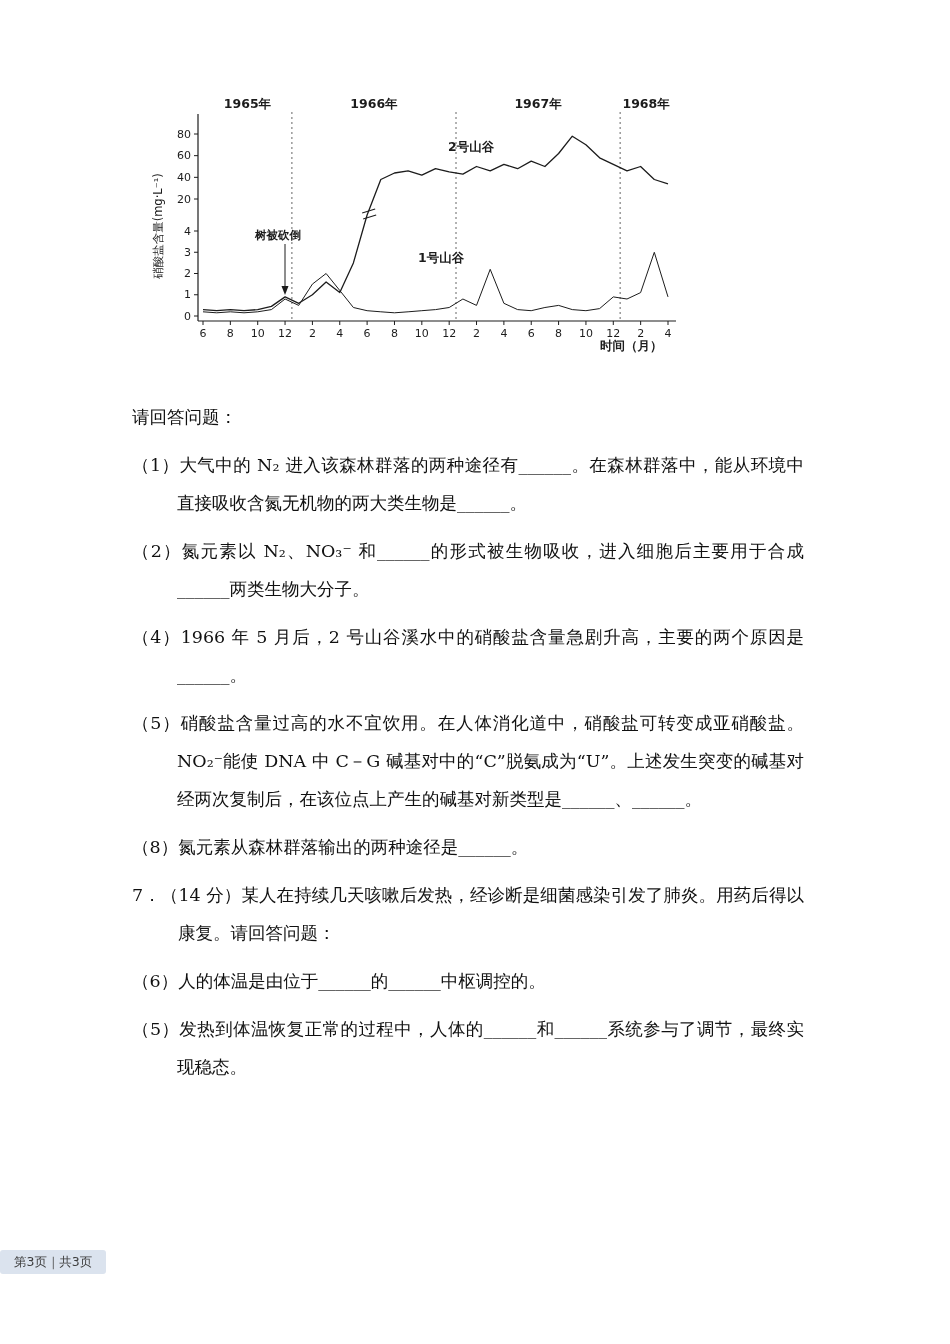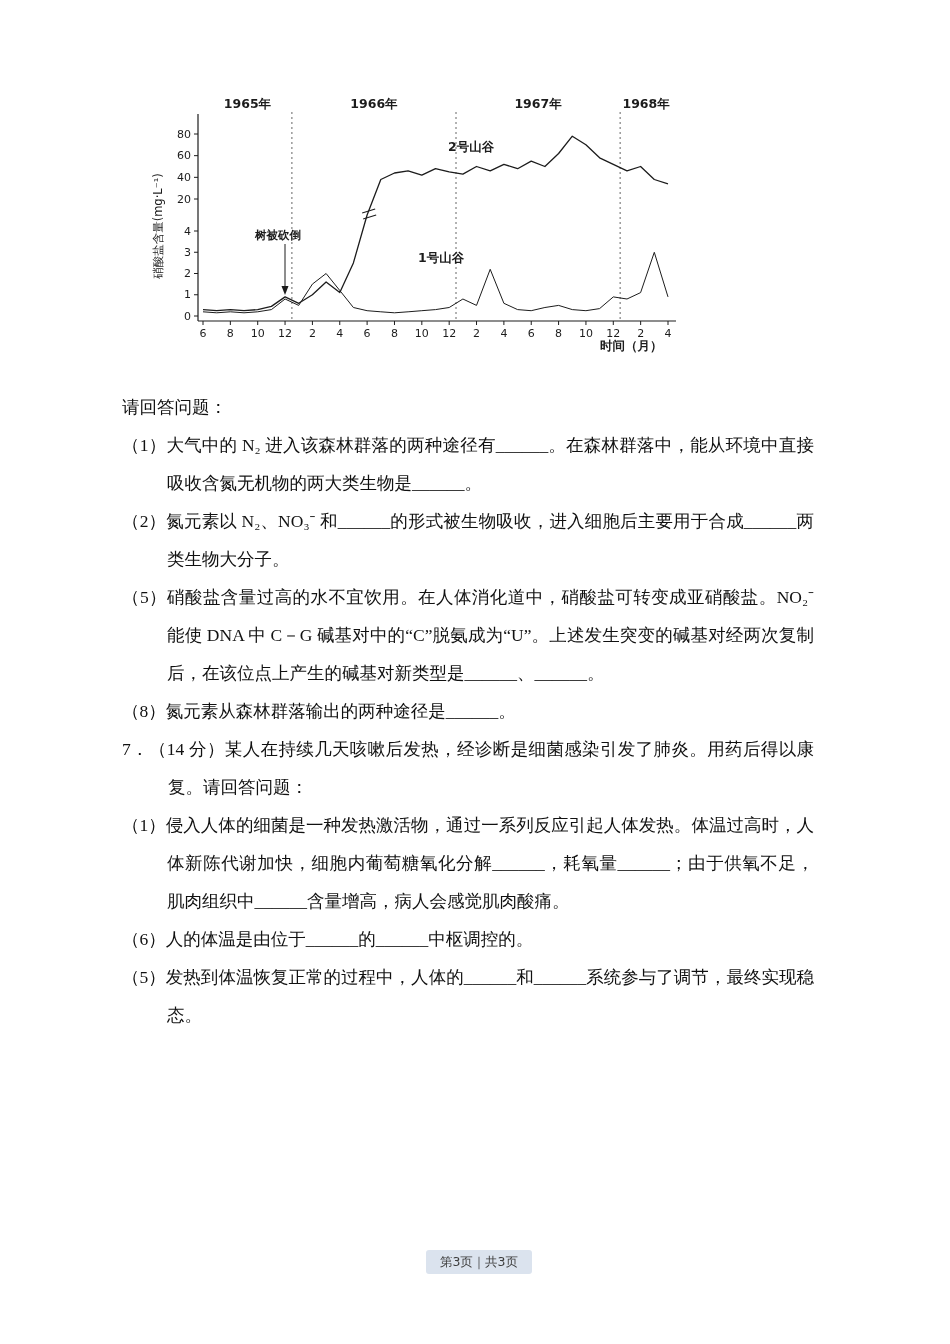--- a/index.html
+++ b/index.html
@@ -15,26 +15,26 @@
   .chart-wrap{
     position:absolute;left:148px;top:96px;margin:0;
     width:540px;height:272px;
   }
   .chart-wrap svg{display:block;font-family:"DejaVu Sans","Liberation Sans",sans-serif;}
   .body{
     position:absolute;left:122px;top:388px;width:692px;
     font-size:17.5px;line-height:38px;
     text-align:justify;
   }
-  .body p{margin:0;font-family:Liberation Serif, serif;}
+  .body p{margin:10px;}
   .intro{margin-left:23px;}
   .item{margin-left:23px;padding-left:45px;text-indent:-45px;}
   .q7head{padding-left:46px;text-indent:-46px;}
   .footer{
-    position:absolute;left:8px;right:0;bottom:70px;text-align:center;
+    position:absolute;left:0;right:0;bottom:70px;
   }
   .footer-pill{
     display:inline-block;
     background:#dbe3ee;color:#3d3d3d;
     font-family:"DejaVu Sans","Liberation Sans",sans-serif;
     font-size:12.5px;line-height:1;
     padding:6px 14px;border-radius:3px;
   }
 </style>
 </head>
@@ -118,24 +118,24 @@
         <line x1="215.1691176470588" y1="123" x2="228.1691176470588" y2="119" stroke="#1c1c1c" stroke-width="1.1"></line>
         <text x="14" y="130" font-size="11.5" fill="#1c1c1c" text-anchor="middle" transform="rotate(-90 14 130)">硝酸盐含量(mg·L⁻¹)</text>
         <text x="452" y="254" font-size="12.5" font-weight="bold" fill="#1c1c1c">时间（月）</text>
       </svg>
   </figure>
 
   <div class="body">
     <p class="intro">请回答问题：</p>
     <p class="item">（1）大气中的 N₂ 进入该森林群落的两种途径有______。在森林群落中，能从环境中直接吸收含氮无机物的两大类生物是______。</p>
     <p class="item">（2）氮元素以 N₂、NO₃⁻ 和______的形式被生物吸收，进入细胞后主要用于合成______两类生物大分子。</p>
+    <p class="item">（4）1966 年 5 月后，2 号山谷溪水中的硝酸盐含量急剧升高，主要的两个原因是______。</p>
     <p class="item">（5）硝酸盐含量过高的水不宜饮用。在人体消化道中，硝酸盐可转变成亚硝酸盐。NO₂⁻能使 DNA 中 C－G 碱基对中的“C”脱氨成为“U”。上述发生突变的碱基对经两次复制后，在该位点上产生的碱基对新类型是______、______。</p>
     <p class="item">（8）氮元素从森林群落输出的两种途径是______。</p>
     <p class="q7head">7．（14 分）某人在持续几天咳嗽后发热，经诊断是细菌感染引发了肺炎。用药后得以康复。请回答问题：</p>
-    <p class="item">（1）侵入人体的细菌是一种发热激活物，通过一系列反应引起人体发热。体温过高时，人体新陈代谢加快，细胞内葡萄糖氧化分解______，耗氧量______；由于供氧不足，肌肉组织中______含量增高，病人会感觉肌肉酸痛。</p>
     <p class="item">（6）人的体温是由位于______的______中枢调控的。</p>
     <p class="item">（5）发热到体温恢复正常的过程中，人体的______和______系统参与了调节，最终实现稳态。</p>
   </div>
 
   <div class="footer">
     <span class="footer-pill">第3页｜共3页</span>
   </div>
 
 </div>
 

